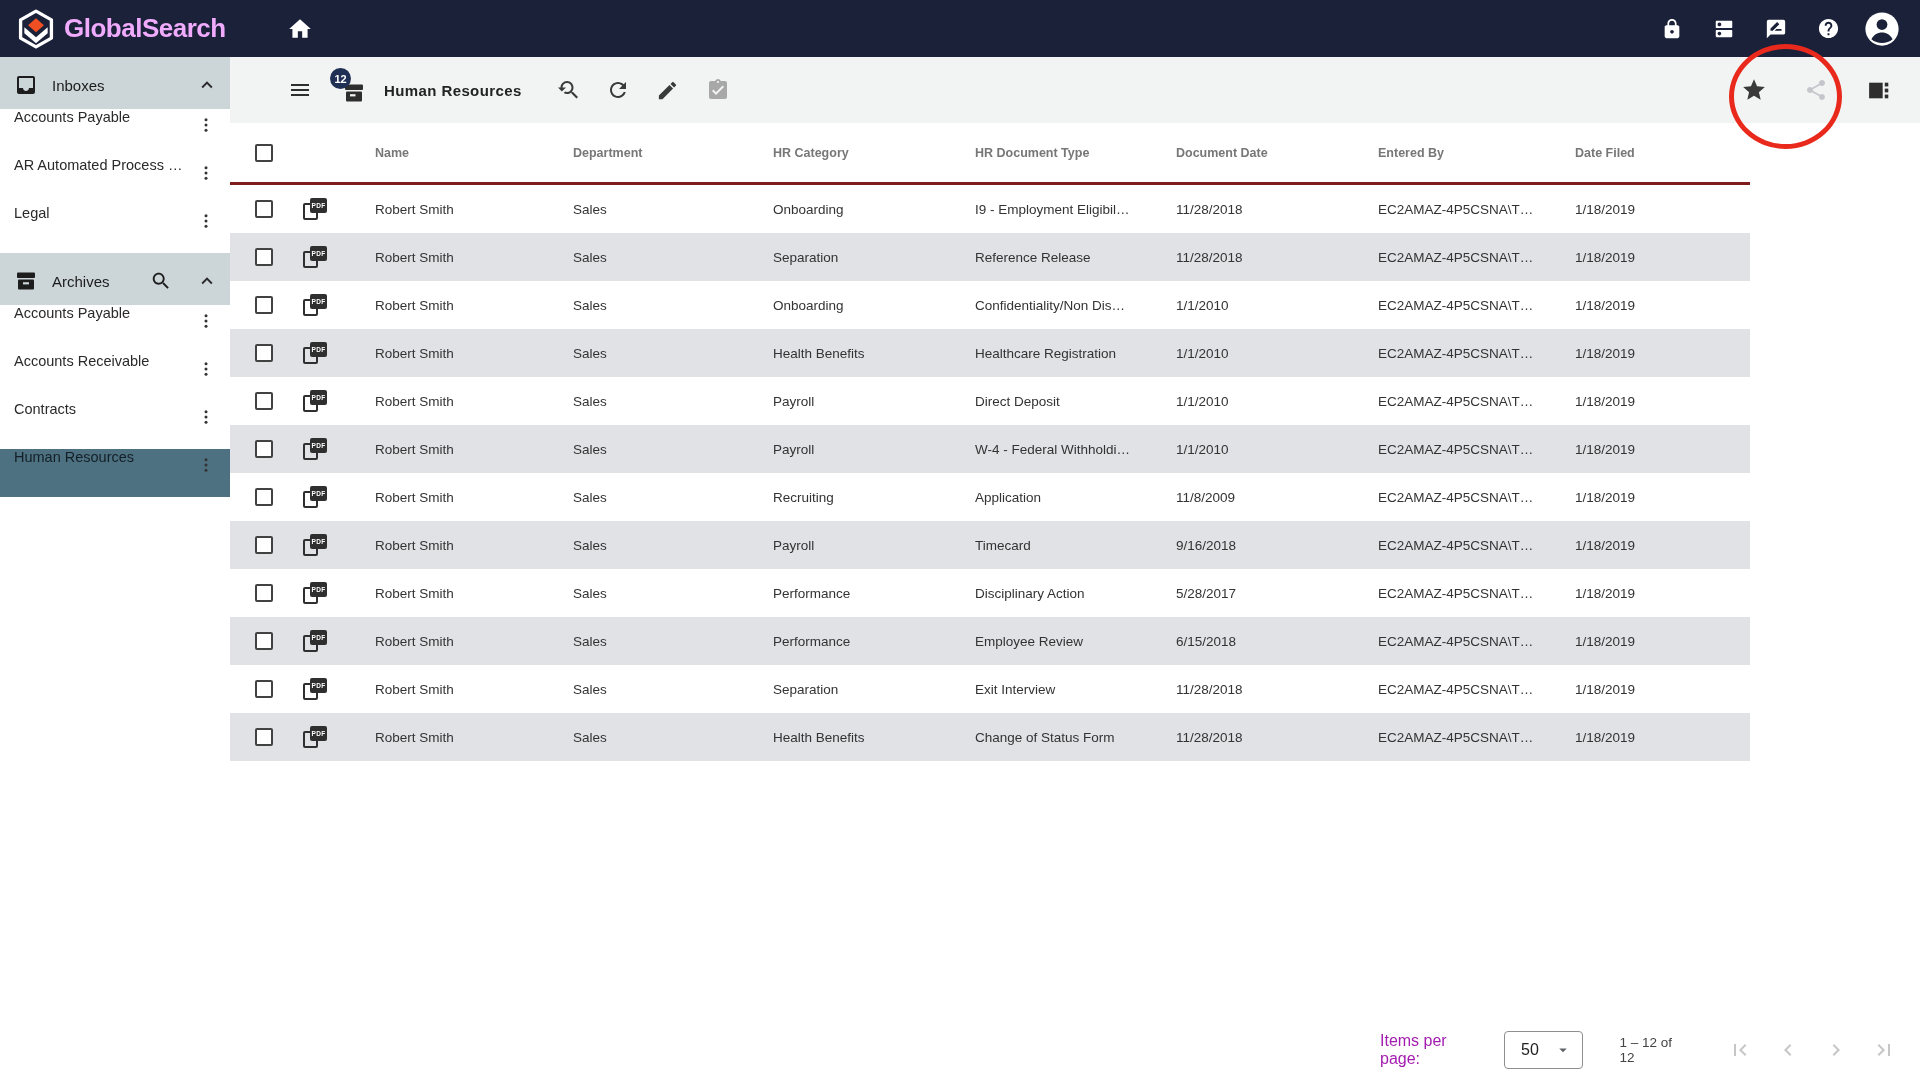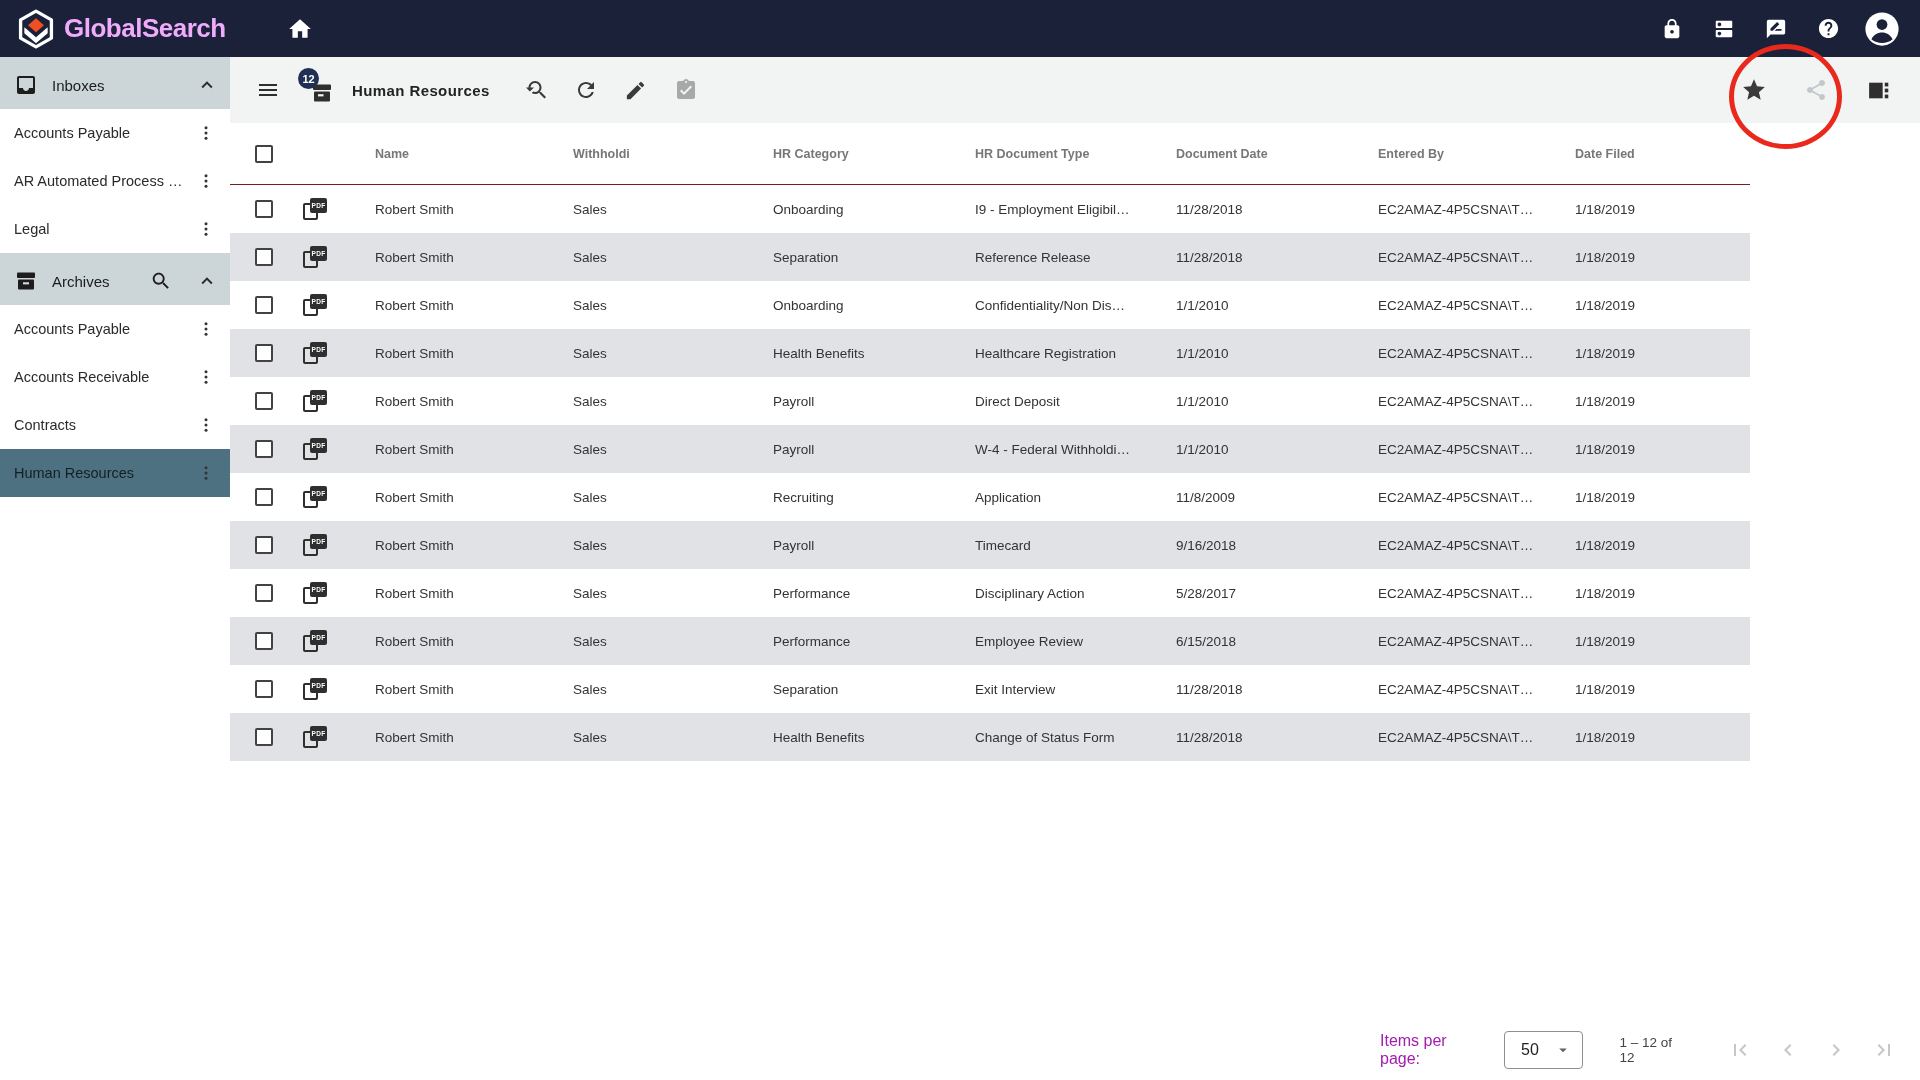--- a/index.html
+++ b/index.html
@@ -17,31 +17,31 @@
   .nav-right { position:absolute; right:16px; top:0; height:57px; display:flex;
     align-items:center; gap:12px; }
 
   
   .sidebar { position:absolute; left:0; top:57px; width:230px; height:1023px;
     background:#fff; z-index:3; }
   .side-header { height:52px; background:#ccd5d8; display:flex; align-items:center;
     padding:4px 12px 0 14px; cursor:pointer; }
   .side-header .hd-label { font-size:15px; font-weight:500; color:#1c1c1c; margin-left:14px; flex:1; }
   .side-header svg { flex:none; }
-  .side-item { height:48px; display:flex; align-items:center; padding:0 8px 0 14px; cursor:pointer; }
+  .side-item { height:48px; display:flex; padding:0 8px 0 14px; cursor:pointer; }
   .side-item .side-label { flex:1; font-size:14.5px; color:#2a2a2a; white-space:nowrap;
     overflow:hidden; text-overflow:ellipsis; }
   .side-item.selected { background:#4e7181; }
   .side-item.selected .side-label { color:#131f26; }
   .kebab { width:32px; height:32px; display:flex; align-items:center; justify-content:center;
     background:none; border:none; cursor:pointer; flex:none; }
 
   
   .toolbar { position:absolute; left:230px; top:57px; width:1690px; height:66px;
-    background:#f2f3f3; display:flex; align-items:center; }
+    background:#f2f3f3; display:flex; align-items:center;padding-left:32px; }
   .toolbar-left { display:flex; align-items:center; margin-left:18px; gap:10px; }
   .badge-wrap { position:relative; width:30px; height:30px; margin-left:8px; }
   .badge-wrap svg { position:absolute; left:4px; top:6px; }
   .count-badge { position:absolute; left:-8px; top:-7px; min-width:21px; height:21px;
     border-radius:50%; background:#203054; color:#fff; font-size:11px; font-weight:bold;
     display:flex; align-items:center; justify-content:center; }
   .toolbar-title { font-size:15px; font-weight:bold; color:#232323; letter-spacing:0.4px;
     margin:0 16px 0 6px; }
   .toolbar-right { position:absolute; right:22px; display:flex; align-items:center; gap:22px; }
 
@@ -327,27 +327,27 @@
             <rect x="18" y="15.9" width="3.4" height="3.6"></rect>
           </svg>
       </span>
     </button>
   </div>
 </div>
 
 <div class="annotation-circle"></div>
 
 <div class="table">
-  <div class="grid-row thead" style="border-bottom:1px solid #7f1d1d;">
+  <div class="grid-row thead" style="border-bottom:3px solid #7f1d1d;">
     <div class="cell-check">
         <div class="checkbox"></div>
       </div>
     <div></div>
     <div class="col-label">Name</div>
-    <div class="col-label">Withholdi</div>
+    <div class="col-label">Department</div>
     <div class="col-label">HR Category</div>
     <div class="col-label">HR Document Type</div>
     <div class="col-label">Document Date</div>
     <div class="col-label">Entered By</div>
     <div class="col-label">Date Filed</div>
   </div>
   <div>
       <div class="grid-row trow">
     <div class="cell-check">
           <div class="checkbox"></div>

